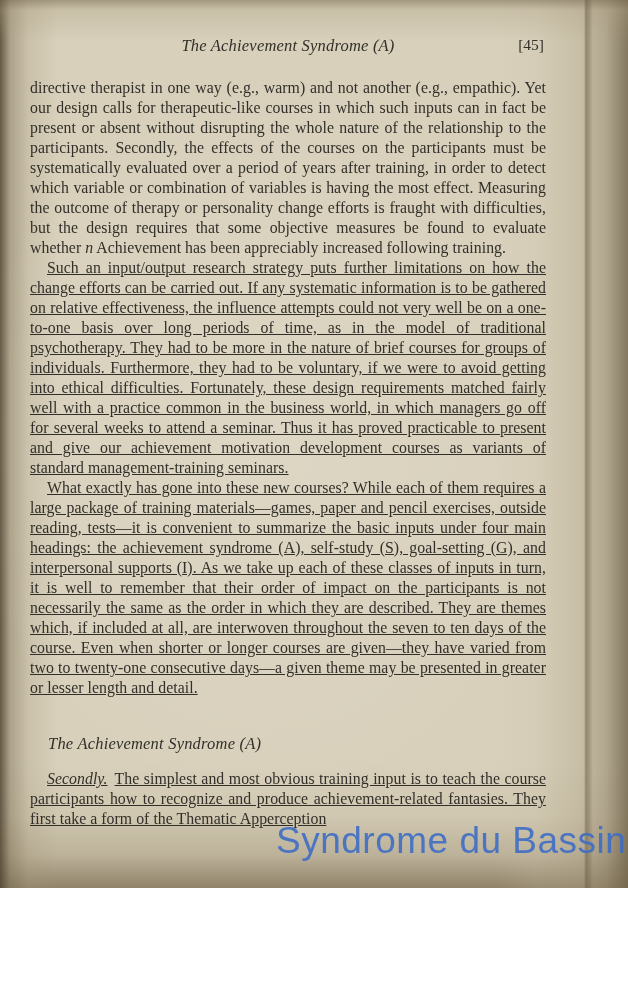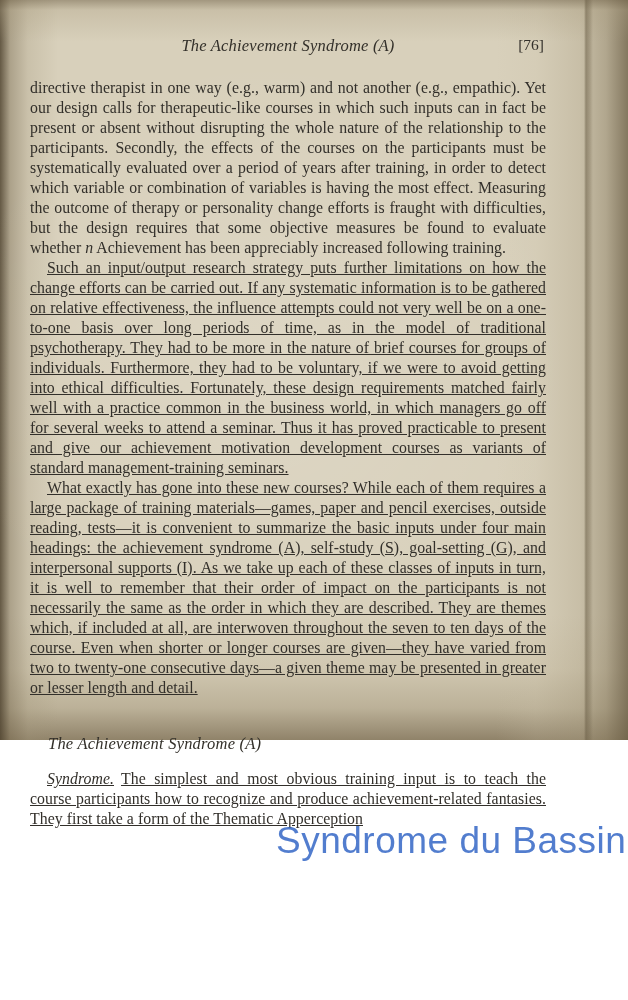--- a/index.html
+++ b/index.html
@@ -7,21 +7,21 @@
     padding: 0;
     width: 628px;
     height: 1000px;
     overflow: hidden;
     font-family: "Liberation Serif", "DejaVu Serif", serif;
   }
 
   .photo {
     position: relative;
     width: 628px;
-    height: 740px;
+    height: 888px;
     background-color: #d8d0bb;
     background-image:
       
       linear-gradient(90deg, rgba(0,0,0,0) 584px, rgba(104,92,68,0.55) 586px, rgba(104,92,68,0.28) 590px, rgba(0,0,0,0) 593px),
       
       radial-gradient(ellipse at 42% 50%, rgba(255,255,255,0.14) 0%, rgba(255,255,255,0) 60%),
       
       linear-gradient(180deg, rgba(118,104,78,0.55) 0px, rgba(170,157,128,0.32) 10px, rgba(216,208,187,0) 42px),
       
       linear-gradient(90deg, rgba(80,68,48,0.85) 0px, rgba(118,104,78,0.45) 10px, rgba(160,148,120,0.25) 28px, rgba(216,208,187,0) 58px),
@@ -109,33 +109,33 @@
   }
 </style>
 </head>
 <body>
 
 <div class="photo">
   <div class="page">
 
     <div class="running-head-row">
       <span class="running-head">The Achievement Syndrome (A)</span>
-      <span class="page-number">[76]</span>
+      <span class="page-number">[45]</span>
     </div>
 
     <div class="text-block">
 
       <p class="para no-indent"><span>directive therapist in one way (e.g., warm) and not another (e.g., empathic). Yet our design calls for therapeutic-like courses in which such inputs can in fact be present or absent without disrupting the whole nature of the relationship to the participants. Secondly, the effects of the courses on the participants must be systematically evaluated over a period of years after training, in order to detect which variable or combination of variables is having the most effect. Measuring the outcome of therapy or personality change efforts is fraught with difficulties, but the design requires that some objective measures be found to evaluate whether </span><i>n</i><span> Achievement has been appreciably increased following training.</span></p>
 
       <p class="para indent">Such an input/output research strategy puts further limitations on how the change efforts can be carried out. If any systematic information is to be gathered on relative effectiveness, the influence attempts could not very well be on a one-to-one basis over long periods of time, as in the model of traditional psychotherapy. They had to be more in the nature of brief courses for groups of individuals. Furthermore, they had to be voluntary, if we were to avoid getting into ethical difficulties. Fortunately, these design requirements matched fairly well with a practice common in the business world, in which managers go off for several weeks to attend a seminar. Thus it has proved practicable to present and give our achievement motivation development courses as variants of standard management-training seminars.</p>
 
       <p class="para indent">What exactly has gone into these new courses? While each of them requires a large package of training materials—games, paper and pencil exercises, outside reading, tests—it is convenient to summarize the basic inputs under four main headings: the achievement syndrome (A), self-study (S), goal-setting (G), and interpersonal supports (I). As we take up each of these classes of inputs in turn, it is well to remember that their order of impact on the participants is not necessarily the same as the order in which they are described. They are themes which, if included at all, are interwoven throughout the seven to ten days of the course. Even when shorter or longer courses are given—they have varied from two to twenty-one consecutive days—a given theme may be presented in greater or lesser length and detail.</p>
 
       <h2 class="section-heading">The Achievement Syndrome (A)</h2>
 
-      <p class="para indent"><i class="lead">Syndrome.</i><span>The simplest and most obvious training input is to teach the course participants how to recognize and produce achievement-related fantasies. They first take a form of the Thematic Apperception</span></p>
+      <p class="para indent"><i class="lead">Secondly.</i><span>The simplest and most obvious training input is to teach the course participants how to recognize and produce achievement-related fantasies. They first take a form of the Thematic Apperception</span></p>
 
     </div>
 
     <div class="watermark" style="color: rgb(59, 108, 200);">Syndrome du Bassin</div>
 
   </div>
 </div>
 
 </body></html>

